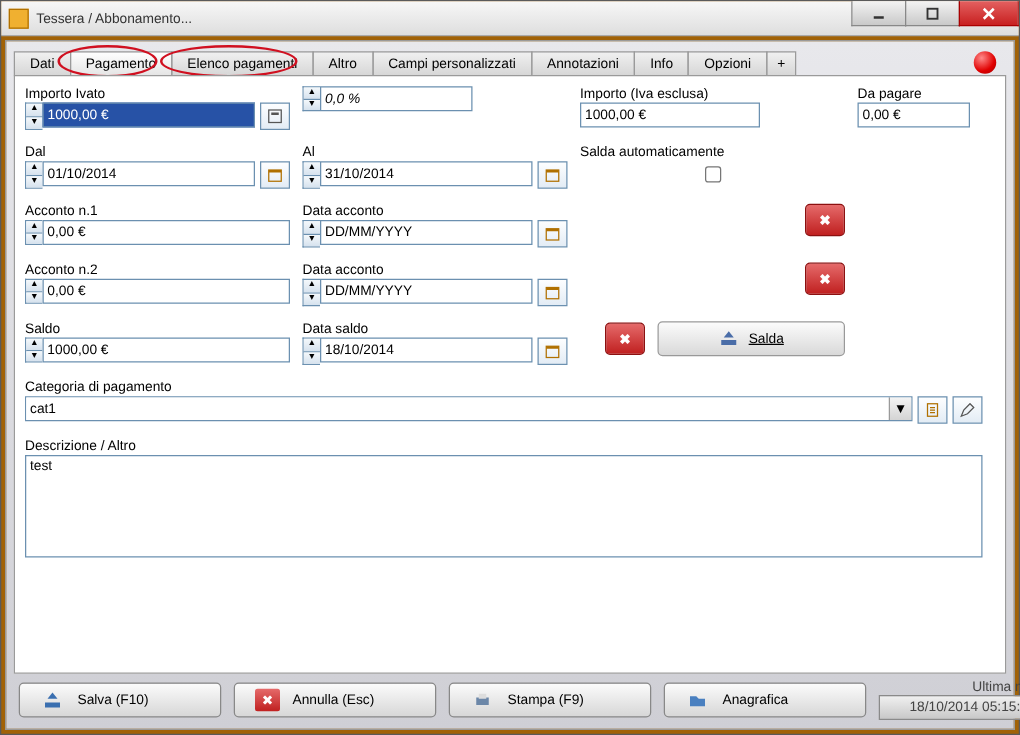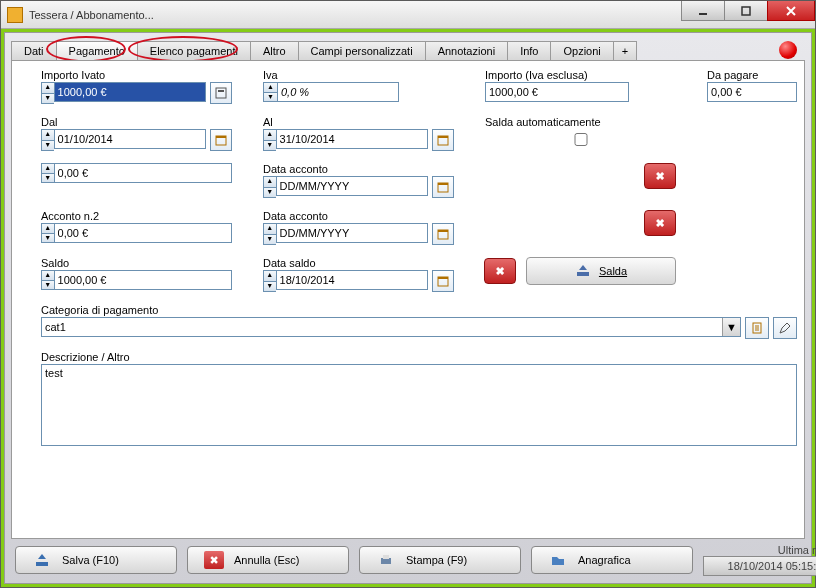--- a/index.html
+++ b/index.html
@@ -1,20 +1,20 @@
 <!DOCTYPE html>
 <html><head>
 <meta charset="utf-8">
 <style>
   * { box-sizing: border-box; font-family: Tahoma, Arial, sans-serif; font-size: 11px; }
   html, body { margin: 0; padding: 0; height: 100%; width: 100%; overflow: hidden; }
   body { background: #b8c4c8; }
   .window {
     width: 816px; height: 588px;
-    background: #84cc16;
+    background: #a16207;
     border: 1px solid #5a5a5a;
     box-shadow: 0 0 8px rgba(0,0,0,0.4);
     display: flex; flex-direction: column;
     position: relative;
   }
   .titlebar {
     height: 28px;
     background: linear-gradient(#f7f7f7, #dedede);
     border-bottom: 1px solid #aaa;
     display: flex; align-items: center;
@@ -71,21 +71,21 @@
     background: radial-gradient(circle at 35% 30%, #ff8a8a, #e00000 60%, #a00000);
   }
   .content {
     flex: 1; background: #fff;
     border: 1px solid #9a9a9a;
     padding: 8px 8px 4px 8px;
     overflow: hidden;
     position: relative;
   }
   .grid { display: grid; grid-template-columns: 222px 222px 222px 1fr; column-gap: 0; row-gap: 0; }
-  .field { display: flex; flex-direction: column; margin-bottom: 12px; margin-right: 10px; margin-left: 21px; }
+  .field { display: flex; flex-direction: column; margin-bottom: 12px; margin-right: 10px; }
   .label { color: #000; margin-bottom: 1px; }
   .row { display: flex; align-items: stretch; }
   .spinner {
     width: 14px; display: flex; flex-direction: column;
     border: 1px solid #6b90b0; border-right: none;
   }
   .spinner .up, .spinner .dn {
     flex: 1; font-size: 7px; line-height: 8px; text-align: center;
     cursor: pointer; background: linear-gradient(#f4f8fb,#d6e2ee);
   }
@@ -220,21 +220,20 @@
             <input type="text" class="inset inset-sel" value="1000,00 €" style="">
             <div class="iconbtn">
                 <svg viewBox="0 0 14 14">
                   <rect x="2" y="2" width="10" height="10" fill="none" stroke="#555"></rect>
                   <rect x="4" y="4" width="6" height="2" fill="#555"></rect>
                 </svg>
               </div>
           </div>
         </div>
         <div class="field">
-          <span class="label">Iva</span>
           <div class="row">
             <div class="spinner">
                 <div class="up">▲</div>
                 <div class="dn">▼</div>
               </div>
             <input type="text" class="inset" style="width: 122px; font-style: italic;" value="0,0 %">
           </div>
         </div>
         <div class="field">
           <span class="label">Importo (Iva esclusa)</span>
@@ -277,20 +276,21 @@
               </div>
           </div>
         </div>
         <div class="field">
           <span class="label">Salda automaticamente</span>
           <input class="check" type="checkbox" style="">
         </div>
         <div></div>
 
         <div class="field">
+          <span class="label">Acconto n.1</span>
           <div class="row">
             <div class="spinner">
                 <div class="up">▲</div>
                 <div class="dn">▼</div>
               </div>
             <input type="text" class="inset2" value="0,00 €" style="">
           </div>
         </div>
         <div class="field">
           <span class="label">Data acconto</span>

